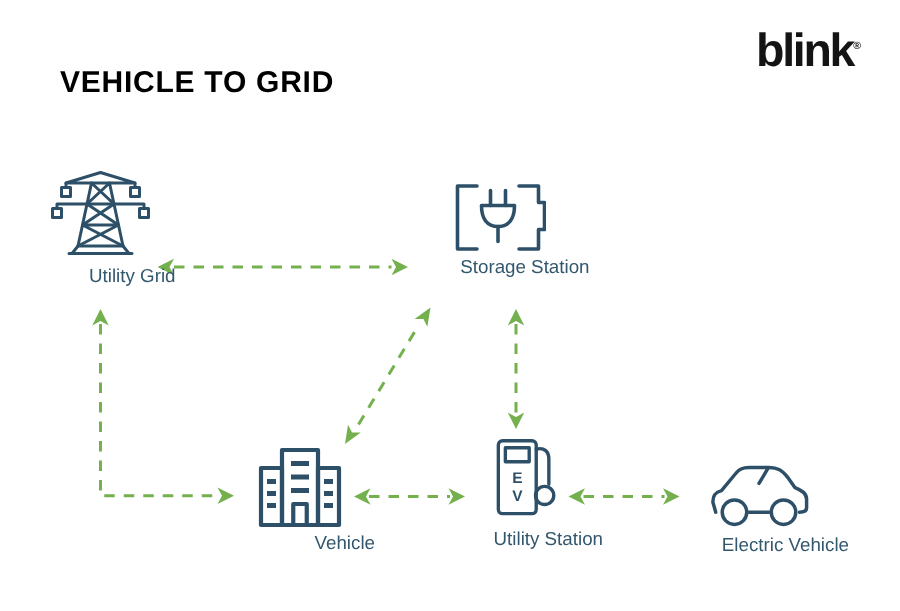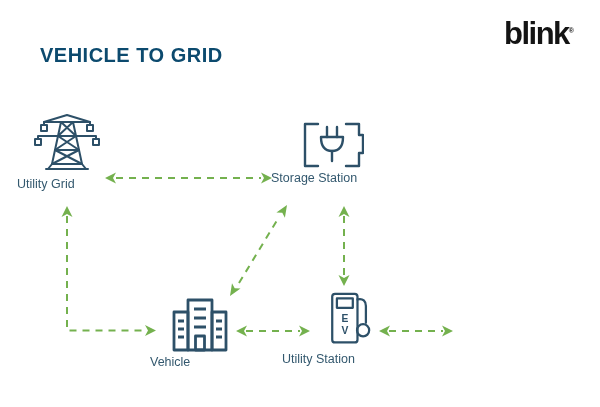--- a/index.html
+++ b/index.html
@@ -3,29 +3,29 @@
 <meta charset="utf-8">
 <style>
   html,body { margin:0; padding:0; background:#ffffff; }
   #canvas {
     position:relative; width:600px; height:407px; background:#ffffff;
     font-family:"Liberation Sans", sans-serif; overflow:hidden;
   }
   
   .title {
     position:absolute; left:40px; top:44px;
-    font-size:20px; font-weight:700; letter-spacing:0.5px; color:#0c4a6e;
+    font-size:20px; font-weight:700; letter-spacing:0.5px; color:#000000;
   }
   .logo {
     position:absolute; right:26px; top:16px;
     font-size:31px; font-weight:800; letter-spacing:-1.5px; color:#141414;
   }
   .logo sup { font-size:7px; letter-spacing:0; vertical-align:super; }
   
-  .node { position:absolute; text-align:left; }
+  .node { position:absolute; text-align:right; }
   .node svg { display:block; margin:0 auto; }
   .node .label {
     margin-top:3px; font-size:12.5px; color:#33586e; line-height:1.15;
   }
   #node-utility-grid     { left:17px;  top:112px; width:100px; }
   #node-battery-storage  { left:271px; top:122px; width:122px; }
   #node-building         { left:150px; top:298px; width:100px; }
   #node-charging-station { left:282px; top:291px; width:120px; }
   #node-charging-station svg { margin-left:46px; }
   #node-electric-vehicle { left:446px; top:303px; width:120px; }
@@ -141,14 +141,26 @@
         <rect x="8" y="8" width="17" height="10"></rect>
         <path d="M30,9 C36,7.5 39,11 39,16 V34"></path>
         <circle cx="36" cy="42" r="6.5"></circle>
       </g>
       <text class="ev-text" x="16.5" y="33" text-anchor="middle">E</text>
       <text class="ev-text" x="16.5" y="46" text-anchor="middle">V</text>
     </svg>
     <div class="label">Utility Station</div>
   </div>
 
+  <div class="node" id="node-electric-vehicle">
+    <svg width="78" height="50" viewBox="0 0 80 52">
+      <g class="icon sw24">
+        <path d="M10,40 L8,33 C8,28 10,26 14,25 L24,13 C26,10 29,9 33,9 L47,9 C53,9 56,11 60,16 L65,23 C70,25 73,27 73,31 L73,37 C73,39.5 71,40 68,40"></path>
+        <path d="M46,10 L40,20"></path>
+        <circle cx="23" cy="40" r="8.5"></circle>
+        <circle cx="57" cy="40" r="8.5"></circle>
+        <line x1="33" y1="40" x2="47" y2="40"></line>
+      </g>
+    </svg>
+    <div class="label">Electric Vehicle</div>
+  </div>
 
 </div>
 
 </body></html>

